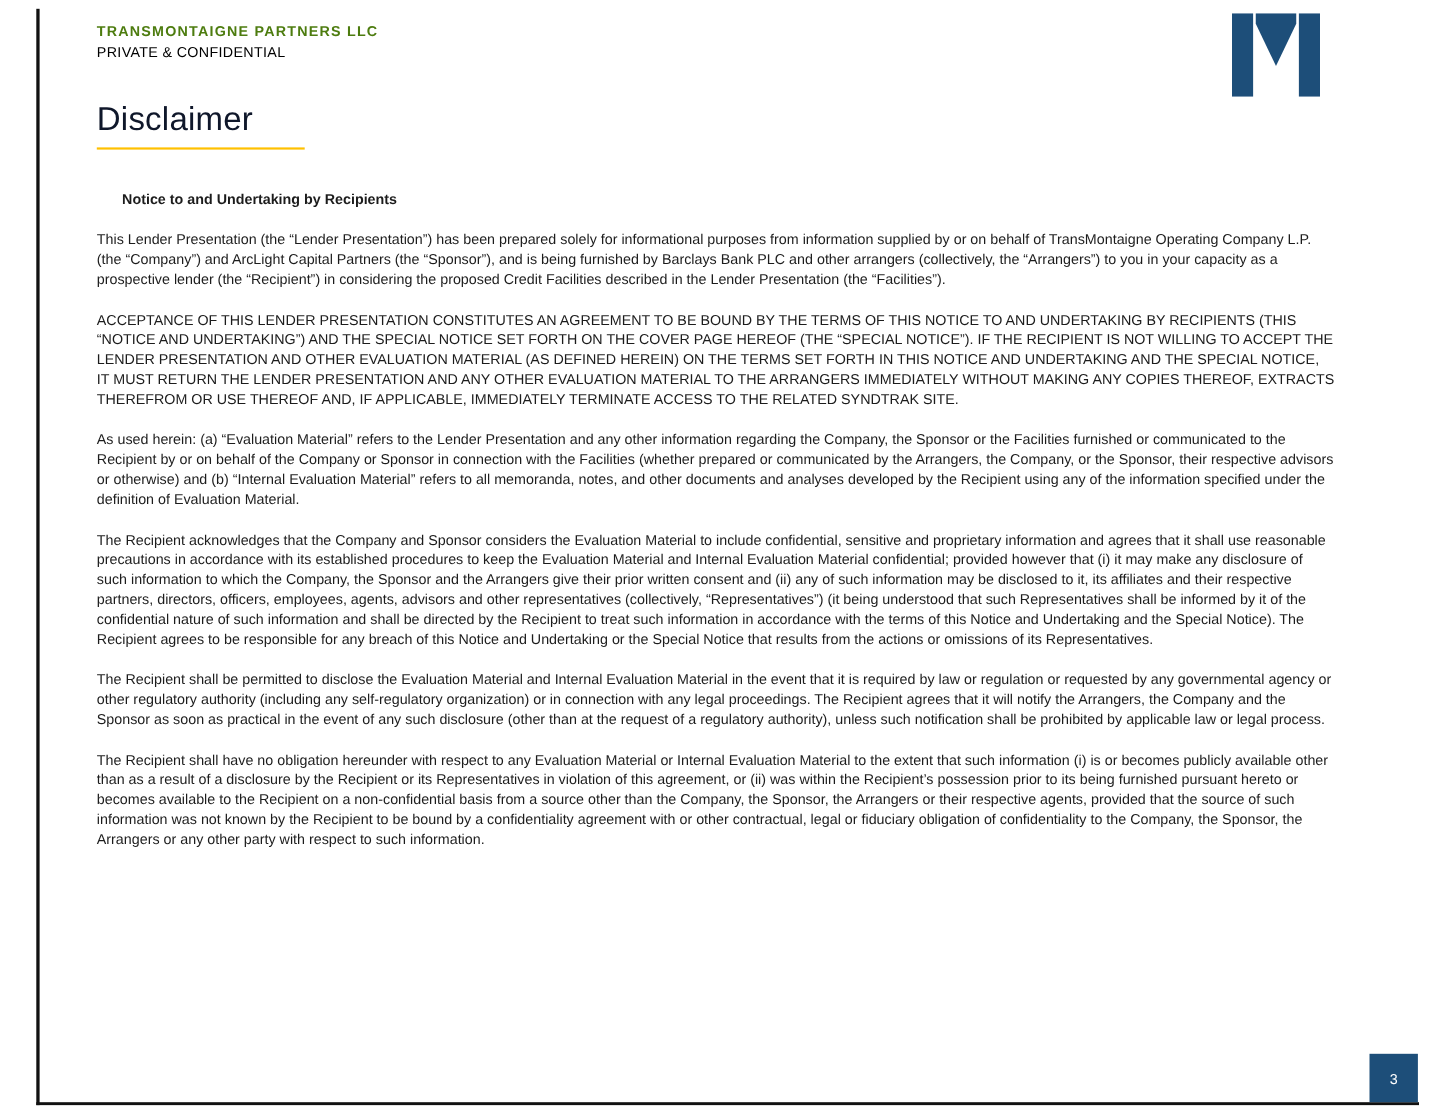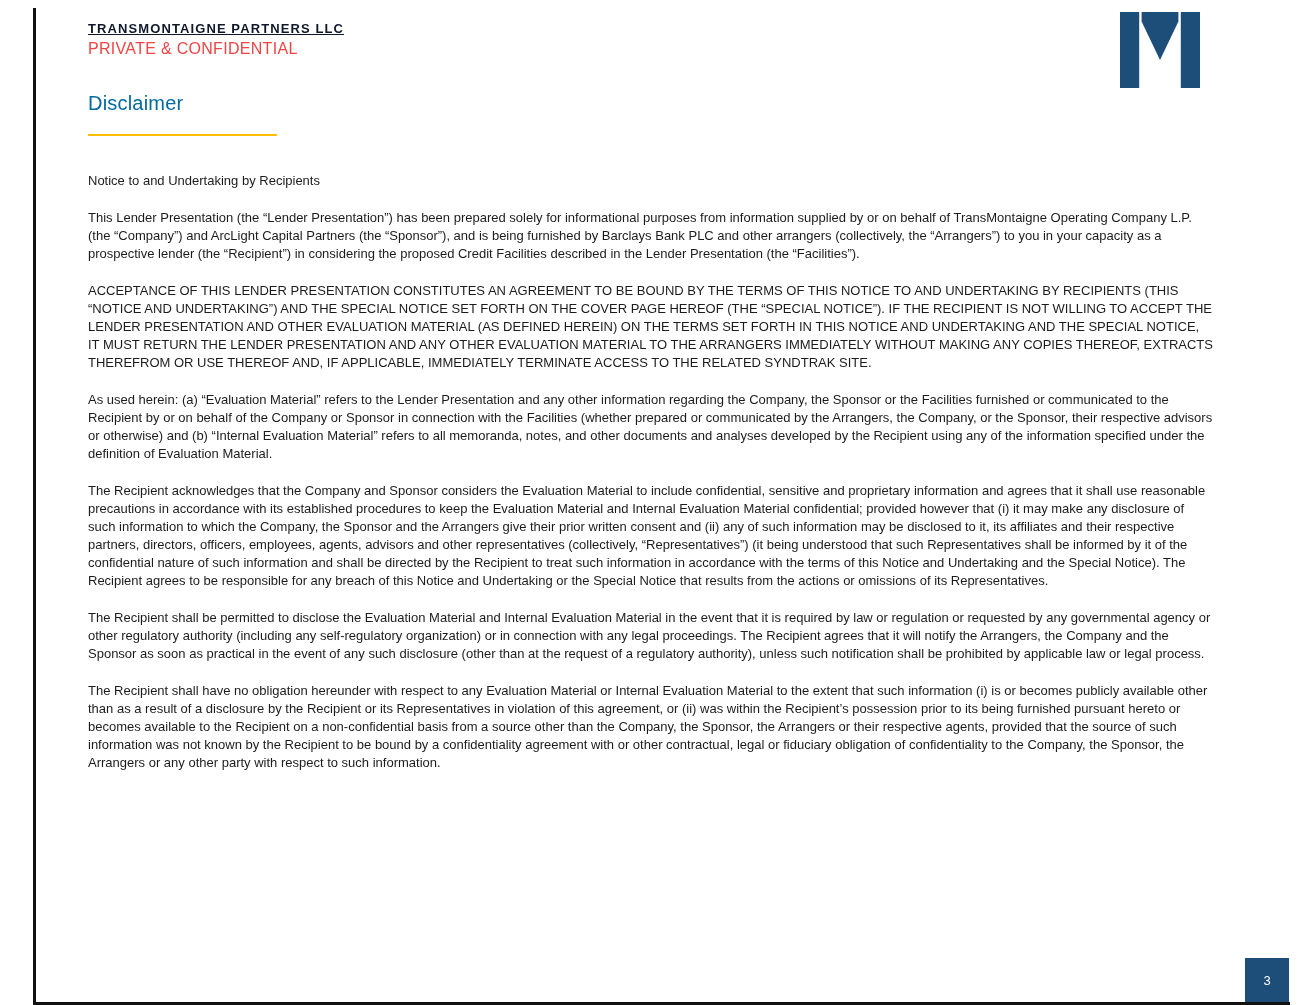--- a/index.html
+++ b/index.html
@@ -19,48 +19,48 @@
     position: absolute; left: 33px; top: 8px; bottom: 0;
     width: 3px; background: #111111;
   }
   .edge-bottom {
     position: absolute; left: 33px; bottom: 0;
     width: 1257px; height: 3px; background: #111111;
   }
   .header { position: absolute; left: 88px; top: 21px; }
   .company {
     font-size: 13px; font-weight: bold; letter-spacing: 1.1px;
-    color: #0f172a; white-space: nowrap; text-decoration: underline;
+    color: #4d7c0f; white-space: nowrap;
   }
   .classification {
-    font-size: 16px; color: #ef4444; margin-top: 4px; letter-spacing: 0.3px;
+    font-size: 13px; color: #000000; margin-top: 4px; letter-spacing: 0.3px;
     white-space: nowrap;
   }
   .logo {
     position: absolute; left: 1120px; top: 12px;
     width: 80px; height: 76px;
   }
   .logo svg { width: 100%; height: 100%; display: block; }
   .title {
     position: absolute; left: 88px; top: 92px;
-    font-size: 20px; font-weight: 400; color: #0369a1;
+    font-size: 30px; font-weight: 400; color: #0f172a;
     letter-spacing: 0.2px;
   }
   .title-underline {
     position: absolute; left: 88px; top: 134px;
     width: 189px; height: 2px; background: #ffc000;
   }
   .content {
     position: absolute; left: 88px; top: 172px;
     width: 1125px;
     font-size: 13px; line-height: 18px; color: #1c1c1c;
     text-align: left;
   }
   .content p { margin-bottom: 19px; }
-  .sec-heading { font-weight: normal; }
+  .sec-heading { font-weight: bold; margin-left: 23px; }
   .pagenum {
     position: absolute; right: 11px; bottom: 3px;
     width: 44px; height: 44px;
     background: #1d4e79; color: #ffffff;
     font-size: 13px;
     display: flex; align-items: center; justify-content: center;
   }
 </style>
 </head>
 <body>

